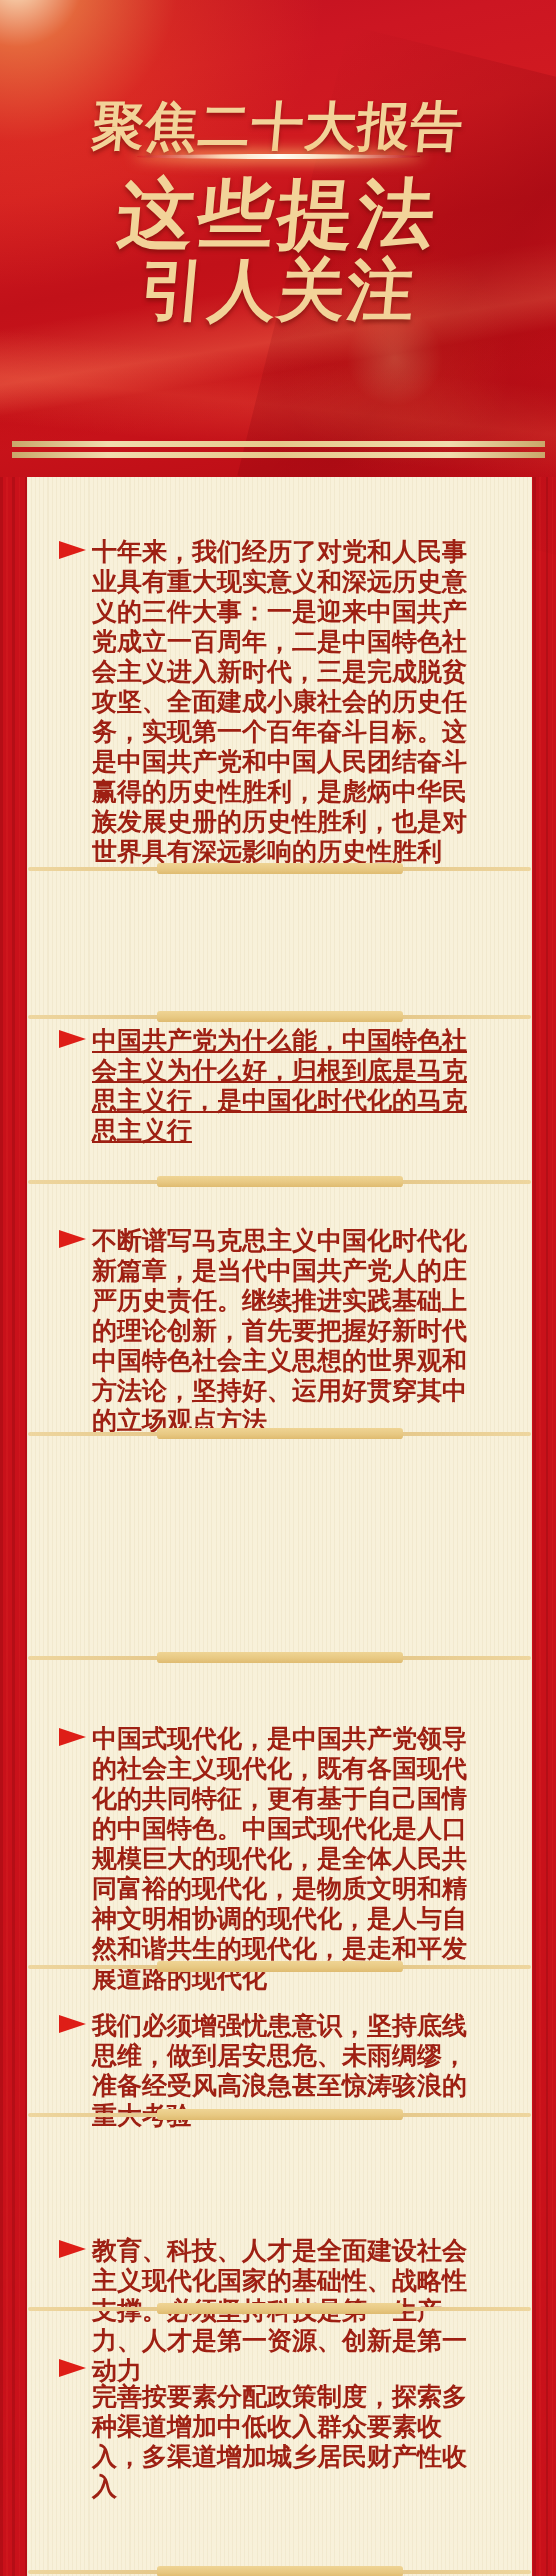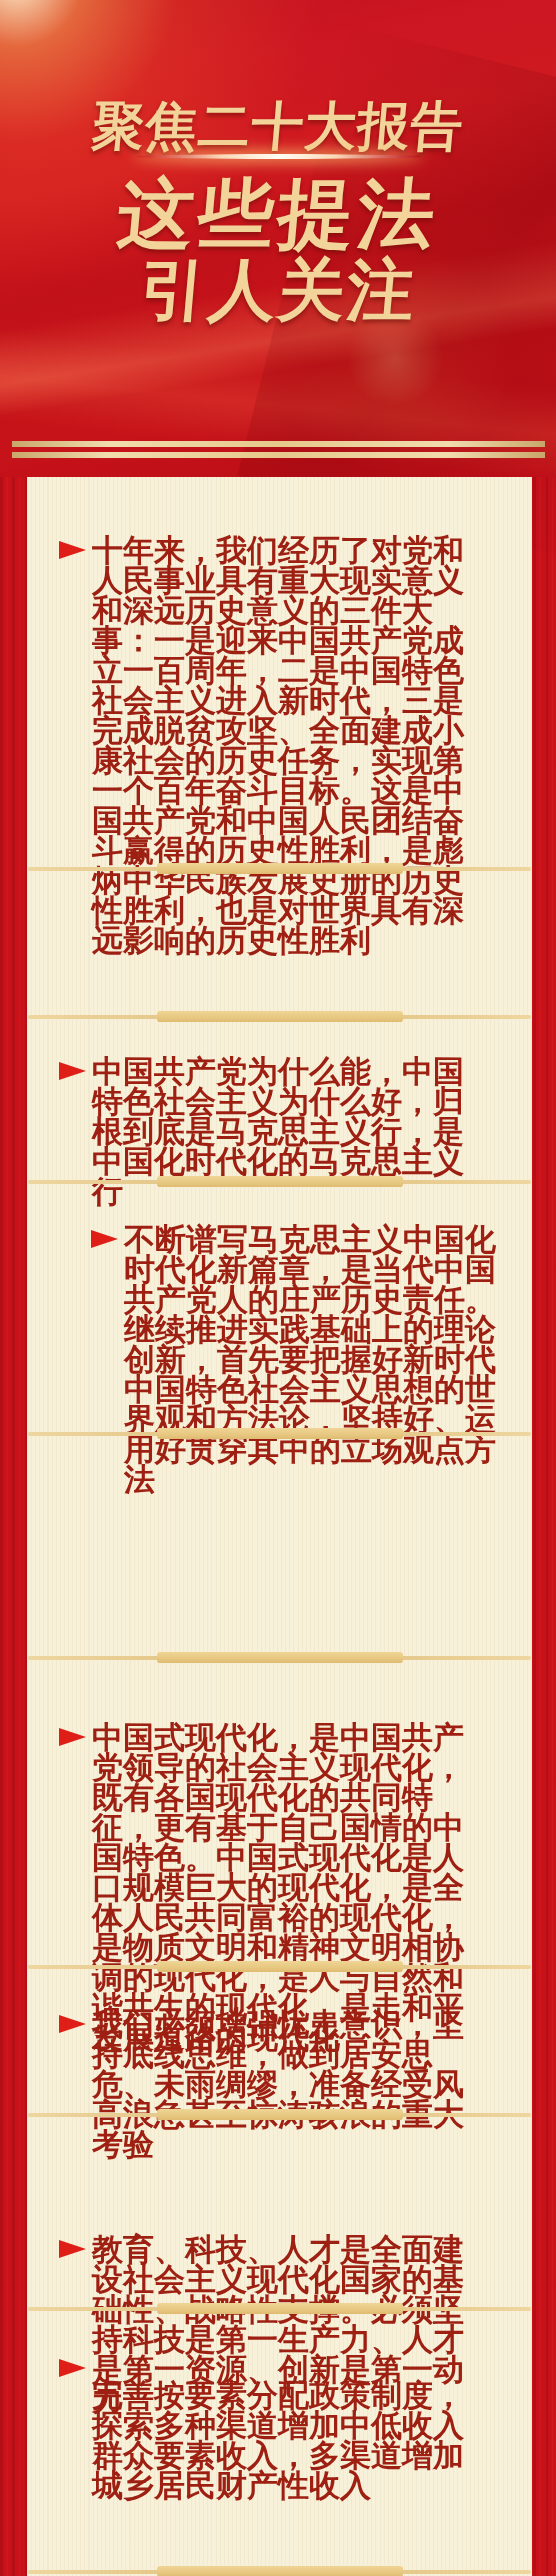--- a/index.html
+++ b/index.html
@@ -68,21 +68,21 @@
   .card{
     position:absolute;left:27px;top:477px;width:505px;height:2566px;
     background-color:var(--card-cream,#f8f1da);
     background-image:repeating-linear-gradient(90deg,
       rgba(210,192,148,.16) 0 1px, rgba(210,192,148,0) 1px 4.1px);
     overflow:hidden;
   }
   .section{
     position:absolute;left:65px;width:392px;
     color:var(--body-text-red,#9e2013);
-    font-size:31px;line-height:30px;font-weight:700;
+    font-size:25px;line-height:30px;font-weight:700;
     letter-spacing:0;
   }
   .section p{margin:0;}
   .section p.para-follow{margin-top:27px;}
   .bullet{
     position:absolute;left:-33px;top:5.2px;width:0;height:0;
     border-left:27px solid var(--bullet-red,#de1e17);
     border-top:9.8px solid transparent;
     border-bottom:9.8px solid transparent;
   }
@@ -115,25 +115,25 @@
   </div>
 
   <div class="gold-line gold-line-1"></div>
   <div class="gold-line gold-line-2"></div>
 
   <div class="card">
       <div class="section" style="top: 59px;">
         <span class="bullet"></span>
         <p class="para">十年来，我们经历了对党和人民事业具有重大现实意义和深远历史意义的三件大事：一是迎来中国共产党成立一百周年，二是中国特色社会主义进入新时代，三是完成脱贫攻坚、全面建成小康社会的历史任务，实现第一个百年奋斗目标。这是中国共产党和中国人民团结奋斗赢得的历史性胜利，是彪炳中华民族发展史册的历史性胜利，也是对世界具有深远影响的历史性胜利</p>
       </div>
-      <div class="section" style="top: 580px;">
+      <div class="section" style="top: 548px; text-decoration: underline;">
         <span class="bullet"></span>
         <p class="para">中国共产党为什么能，中国特色社会主义为什么好，归根到底是马克思主义行，是中国化时代化的马克思主义行</p>
       </div>
-      <div class="section" style="top: 748px; margin-left: 32px;">
+      <div class="section" style="top: 748px;">
         <span class="bullet"></span>
         <p class="para">不断谱写马克思主义中国化时代化新篇章，是当代中国共产党人的庄严历史责任。继续推进实践基础上的理论创新，首先要把握好新时代中国特色社会主义思想的世界观和方法论，坚持好、运用好贯穿其中的立场观点方法</p>
       </div>
       <div class="section" style="top: 1224px; margin-top: 22px;">
         <span class="bullet"></span>
         <p class="para">中国式现代化，是中国共产党领导的社会主义现代化，既有各国现代化的共同特征，更有基于自己国情的中国特色。中国式现代化是人口规模巨大的现代化，是全体人民共同富裕的现代化，是物质文明和精神文明相协调的现代化，是人与自然和谐共生的现代化，是走和平发展道路的现代化</p>
       </div>
       <div class="section" style="top: 1533px;">
         <span class="bullet"></span>
         <p class="para">我们必须增强忧患意识，坚持底线思维，做到居安思危、未雨绸缪，准备经受风高浪急甚至惊涛骇浪的重大考验</p>

